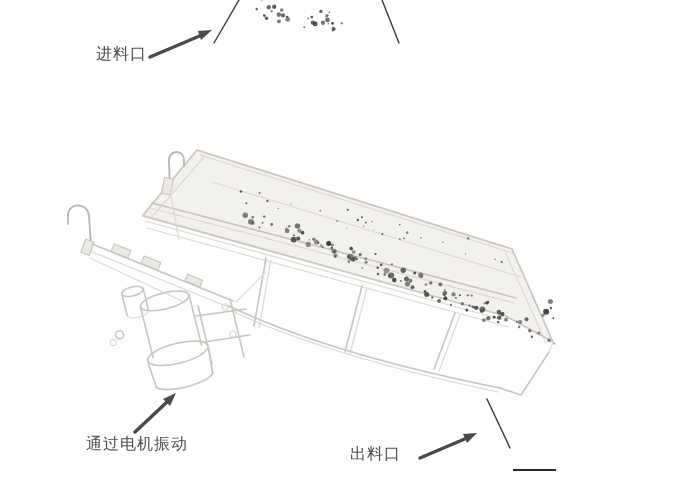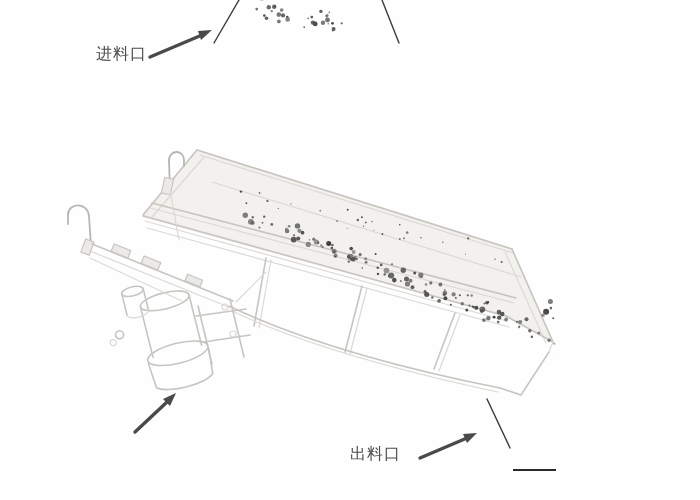--- a/index.html
+++ b/index.html
@@ -350,14 +350,15 @@
       <line class="arrow-line" x1="135" y1="432" x2="167" y2="402"></line>
       <polygon class="arrow-head" points="176,393 170,406 163,399"></polygon>
     </g>
     <g>
       <line class="arrow-line" x1="420" y1="458" x2="467" y2="438"></line>
       <polygon class="arrow-head" points="477,433 467,443 463,434"></polygon>
     </g>
   </svg>
 
   <div class="lbl" style="left:96px;top:46px;">进料口</div>
+  <div class="lbl" style="left:86px;top:436px;">通过电机振动</div>
   <div class="lbl" style="left:350px;top:446px;">出料口</div>
 </div>
 
 </body></html>

